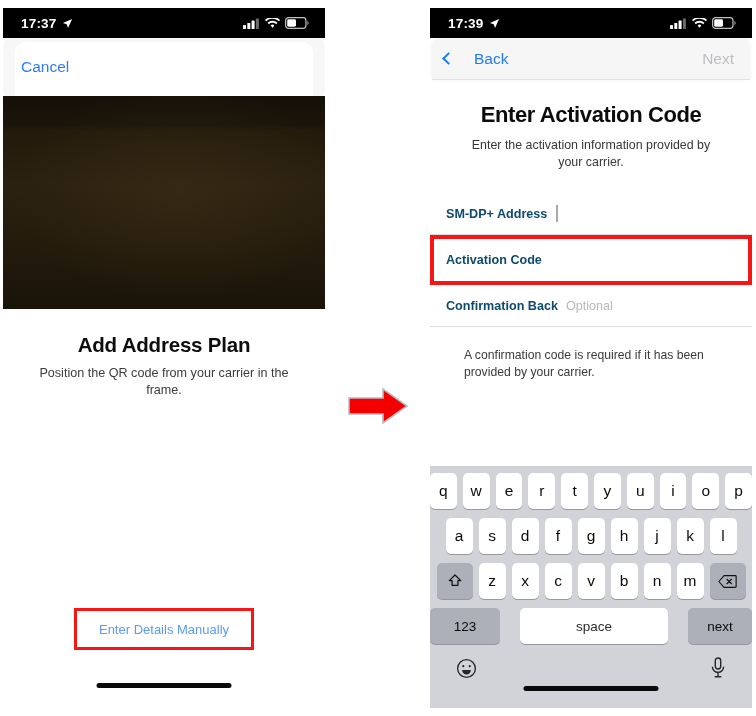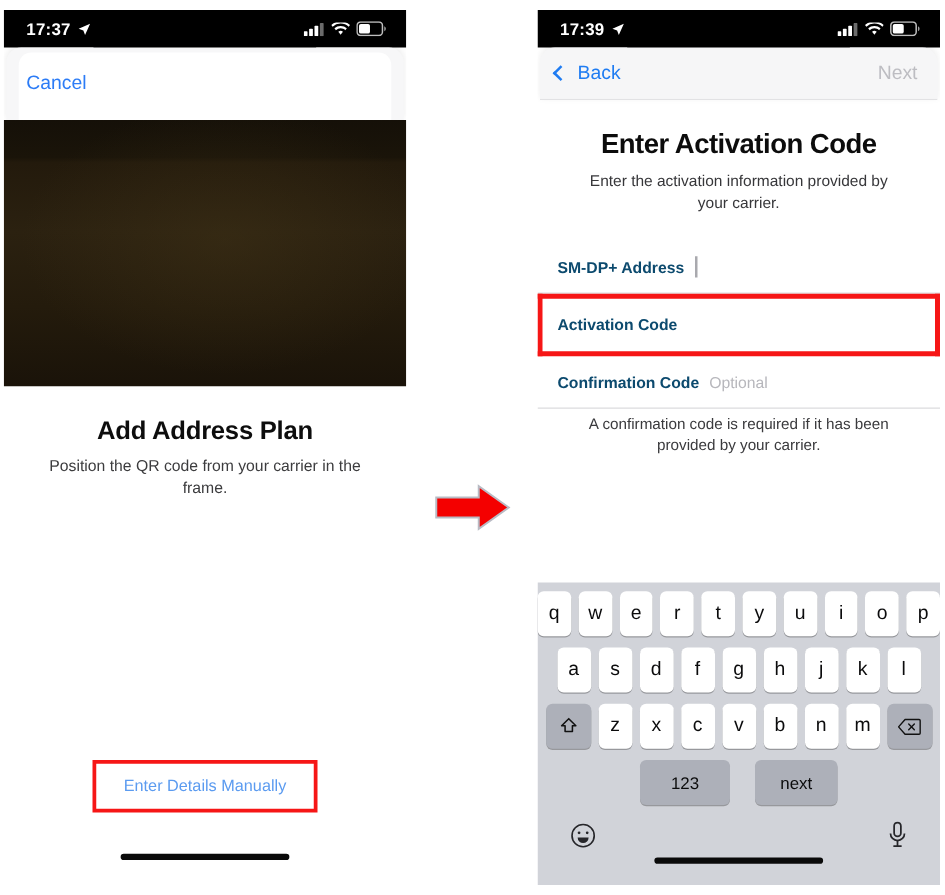--- a/index.html
+++ b/index.html
@@ -75,21 +75,21 @@
 
   
   #phone-right { left: 430px; top: 8px; width: 322px; height: 700px; }
   .navbar {
     position: relative; height: 42px; background: #f6f6f7;
     display: flex; align-items: center; justify-content: space-between;
     padding: 0 16px 0 12px; border-bottom: 1px solid #e2e2e4;
     border-top-left-radius: 12px; border-top-right-radius: 12px;
     margin: 0 2px; box-shadow: 0 -2px 6px rgba(0,0,0,.07);
   }
-  .nav-back { display: flex; align-items: center; gap: 8px; color: #1f7cf2; font-size: 15.5px; }
+  .nav-back { display: flex; align-items: center; gap: 20px; color: #1f7cf2; font-size: 15.5px; }
   .nav-next { color: #bdbdc2; font-size: 15.5px; }
   .chev { width: 9px; height: 9px; border-left: 2.4px solid #1f7cf2;
           border-bottom: 2.4px solid #1f7cf2; transform: rotate(45deg); margin-right: 1px; }
 
   .r-title { text-align: center; font-size: 22px; font-weight: 700;
              color: #0c0c0c; margin-top: 22px; letter-spacing: -.4px; }
   .r-sub { text-align: center; font-size: 12.4px; color: #37373a;
            margin: 9px auto 0; width: 252px; line-height: 1.38; }
 
   .field {
@@ -98,22 +98,22 @@
   }
   .field-label { font-size: 12.6px; font-weight: 700; color: #0c4a6e; }
   .field-ph { font-size: 12.6px; color: #b7b7bc; margin-left: 8px; }
   .caret { width: 1.6px; height: 17px; background: #a9a9ae; margin-left: 9px; }
   .field-hl {
     border: 4px solid #f61616; border-left: none; border-right: none;
     margin: 0; height: 50px; border-bottom: 4px solid #f61616;
   }
   .field-hl .rl { position:absolute; left:0; top:-4px; bottom:-4px; width:4px; background:#f61616; }
   .field-hl .rr { position:absolute; right:0; top:-4px; bottom:-4px; width:4px; background:#f61616; }
-  .r-note { text-align: center; font-size: 12.2px; color: #3a3a3d;
-            margin: 4px auto 0; width: 254px; line-height: 1.4; }
+  .r-note { font-size: 12.2px; color: #3a3a3d;
+            margin: 20px auto 0; width: 254px; line-height: 1.4; }
 
   
   .keyboard {
     position: absolute; left: 0; right: 0; bottom: 0; height: 242px;
     background: #d1d3d9; padding-top: 7px;
   }
   .krow { display: flex; justify-content: center; align-items: center;
           gap: 6px; margin-bottom: 9px; }
   .key {
     background: #fff; border-radius: 5px; height: 36px; width: 27px;
@@ -242,21 +242,21 @@
         <span class="caret"></span>
       </div>
 
       <div class="field field-hl">
         <span class="rl"></span>
         <span class="rr"></span>
         <span class="field-label">Activation Code</span>
       </div>
 
       <div class="field">
-        <span class="field-label">Confirmation Code</span>
+        <span class="field-label">Confirmation Back</span>
         <span class="field-ph">Optional</span>
       </div>
     </div>
 
     <div class="r-note">A confirmation code is required if it has been provided by your carrier.</div>
 
     <div class="keyboard">
 
       <div class="krow" id="krow1">
           <span class="key">q</span>
@@ -300,20 +300,21 @@
         <span class="key wide">
           <svg width="19" height="15" viewBox="0 0 22 16">
               <path d="M7 1.2h13a1 1 0 0 1 1 1v11.6a1 1 0 0 1-1 1H7L1 8z" fill="none" stroke="#111" stroke-width="1.3" stroke-linejoin="round"></path>
               <path d="M10.4 5.4l5.2 5.2M15.6 5.4l-5.2 5.2" stroke="#111" stroke-width="1.3" stroke-linecap="round"></path>
             </svg>
         </span>
       </div>
 
       <div class="krow bottom">
         <span class="key num">123</span>
+        <span class="key space">space</span>
         <span class="key next">next</span>
       </div>
 
       <div class="kbar">
         <span>
           <svg width="21" height="21" viewBox="0 0 22 22">
               <circle cx="11" cy="11" r="9.3" fill="none" stroke="#26262a" stroke-width="1.4"></circle>
               <circle cx="7.6" cy="8.6" r="1.15" fill="#26262a"></circle>
               <circle cx="14.4" cy="8.6" r="1.15" fill="#26262a"></circle>
               <path d="M6.4 12.6h9.2a4.6 4.6 0 0 1-9.2 0z" fill="#26262a"></path>

